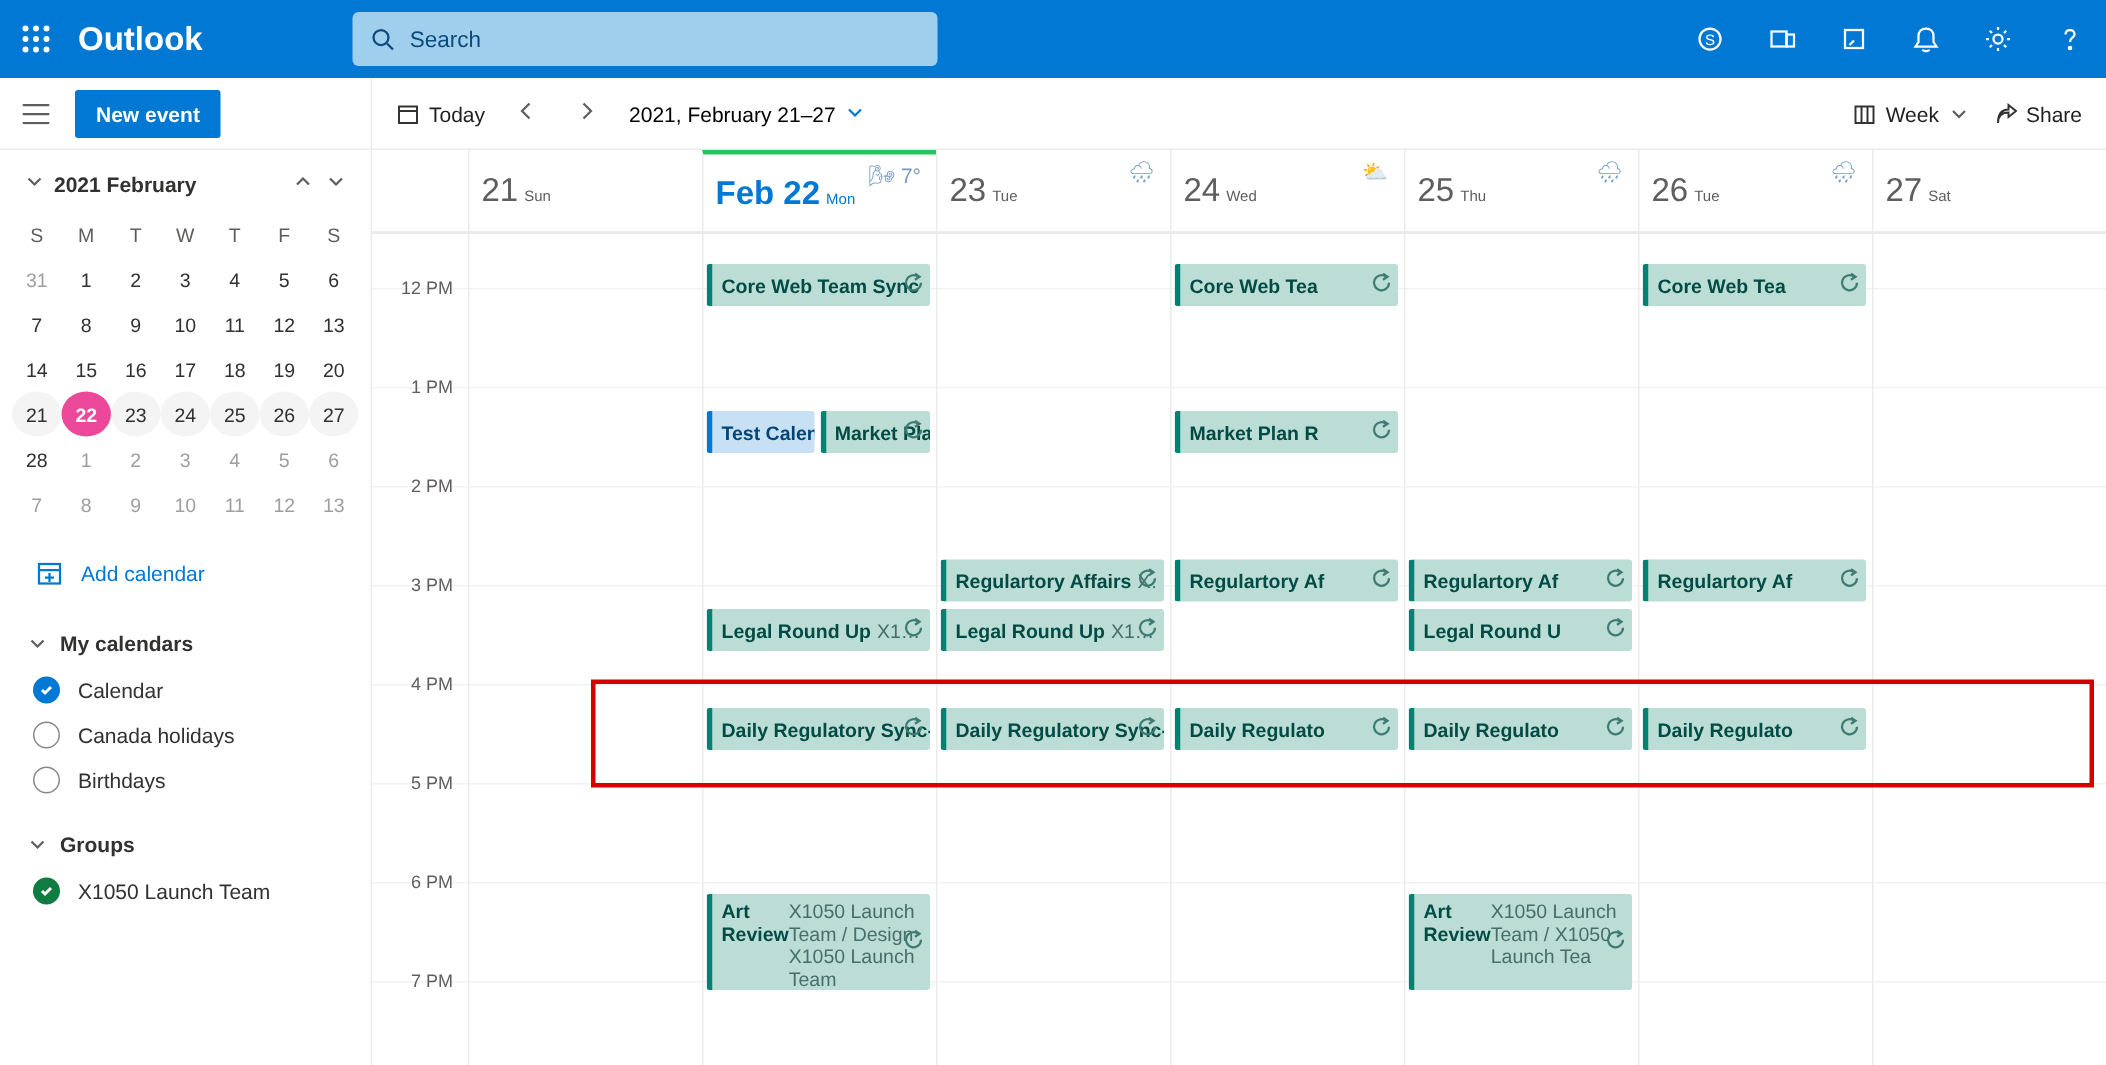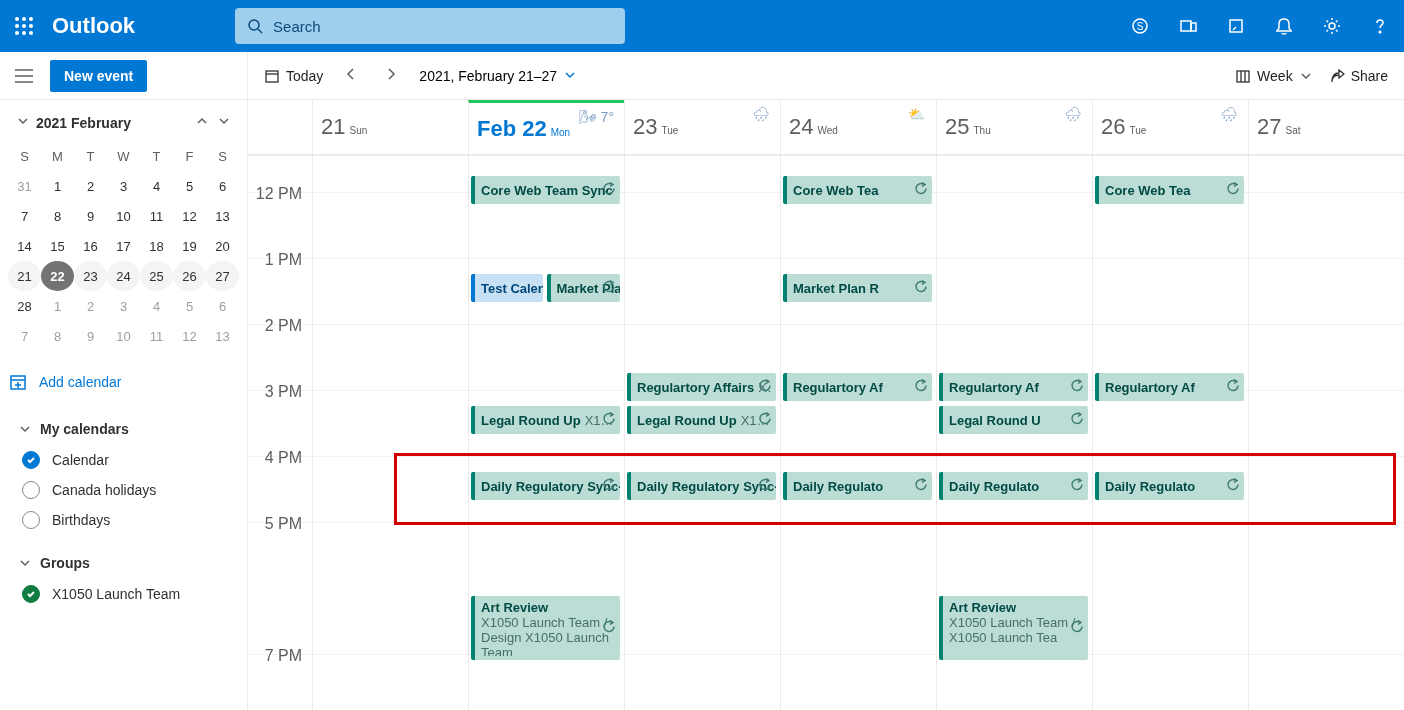--- a/index.html
+++ b/index.html
@@ -26,23 +26,23 @@
   .monthhead { display:flex; align-items:center; gap:6px; }
   .monthhead .chev { cursor:pointer; color:#605e5c; }
   .monthhead .mlabel { font-weight:600; flex:1; }
   .monthhead .updown { display:flex; gap:8px; color:#605e5c; }
   .minical { padding:4px 8px 8px 8px; }
   .minical table { width:100%; border-collapse:collapse; }
   .minical th, .minical td { width:30px; height:30px; text-align:center; font-size:13px; color:#323130; }
   .minical th { font-weight:400; color:#605e5c; }
   .minical td { cursor:pointer; border-radius:50%; }
   .minical td.dim { color:#a19f9d; }
-  .minical td.today { background:#737373; color:#fff; font-weight:600; }
+  .minical td.today { background:#ec4899; color:#fff; font-weight:600; }
   .minical td.weekhl { background:#e1dfdd55; }
-  .addcal { display:flex; align-items:center; gap:12px; padding:14px 9px; color:#0078d4; cursor:pointer; }
+  .addcal { display:flex; align-items:center; gap:12px; padding:14px 24px; color:#0078d4; cursor:pointer; }
   .calsec { padding:8px 18px; }
   .calsec .sechead { display:flex; align-items:center; gap:8px; font-weight:600; cursor:pointer; padding:8px 0; }
   .calrow { display:flex; align-items:center; gap:12px; padding:6px 0 6px 4px; cursor:pointer; }
   .calrow .bubble { width:18px; height:18px; border-radius:50%; border:1px solid #8a8886; display:flex; align-items:center; justify-content:center; }
   .calrow .bubble.on { background:#0078d4; border-color:#0078d4; }
   .calrow .bubble.on.green { background:#107c41; border-color:#107c41; }
   .calrow .bubble svg { stroke:#fff; }
   
   .rightcol { flex:1; display:flex; flex-direction:column; }
   .toolbar { height:48px; border-bottom:1px solid #edebe9; display:flex; align-items:center; padding:0 16px; gap:16px; color:#323130; }
@@ -56,29 +56,29 @@
   .timecol { width:64px; }
   .daycol { flex:1; border-left:1px solid #edebe9; padding:6px 8px; display:flex; flex-direction:column; justify-content:center; position:relative; }
   .daycol .dnum { font-size:22px; color:#605e5c; font-weight:400; display:inline; }
   .daycol .dname { font-size:10px; color:#605e5c; margin-left:4px; }
   .daycol.today { border-top:3px solid #22c55e; }
   .daycol.today .dnum { color:#0078d4; font-weight:600; }
   .daycol.today .dname { color:#0078d4; }
   .daycol .wicon { position:absolute; top:6px; right:10px; color:#769abf; font-size:14px; }
   .gridbody { position:relative; height:560px; }
   .hourrow { position:absolute; left:0; right:0; height:66px; border-top:1px solid #f3f2f1; }
-  .hourrow .hlabel { position:absolute; left:0; top:-8px; width:64px; text-align:right; padding-right:10px; font-size:16px; color:#605e5c; }
+  .hourrow .hlabel { position:absolute; left:0; top:-8px; width:64px; text-align:right; padding-right:10px; font-size:12px; color:#605e5c; }
   .daygrid { position:absolute; top:0; bottom:0; left:64px; right:0; display:flex; }
   .dcol { flex:1; border-left:1px solid #edebe9; position:relative; }
   .event { position:absolute; left:2px; right:4px; background:#bcdcd6; border-left:4px solid #008272; color:#004b43; font-size:13px; padding:4px 6px; border-radius:2px; overflow:hidden; white-space:nowrap; cursor:pointer; display:flex; align-items:center; }
   .event .etitle { font-weight:600; }
   .event .eloc { color:#476f69; margin-left:4px; font-weight:400; overflow:hidden; text-overflow:ellipsis; }
   .event .recur { position:absolute; right:4px; top:50%; transform:translateY(-50%); color:#3e7c73; }
   .event.blue { background:#c7e0f4; border-left-color:#0078d4; color:#004578; }
-  .event.tall { white-space:normal; align-items:flex-start; flex-direction:column; }
+  .event.tall { white-space:normal; align-items:flex-start; flex-direction:row; }
   .event.tall .eloc { margin-left:0; display:block; }
   .redbox { position:absolute; border:3px solid #d40000; pointer-events:none; }
   .chevsvg { width:14px; height:14px; }
 </style>
 </head>
 <body>
 
 <div class="topbar">
   <div class="waffle">
     <svg viewBox="0 0 20 20" fill="#fff">
@@ -363,20 +363,23 @@
             <span class="wicon">🌧</span>
           </div>
           <div class="daycol">
             <div><span class="dnum">27</span><span class="dname">Sat</span></div>
           </div>
         </div>
       <div class="gridbody" id="gridbody">
           <div class="hourrow" style="top: 498px;">
             <div class="hlabel">7 PM</div>
           </div>
+          <div class="hourrow" style="top: 432px;">
+            <div class="hlabel">6 PM</div>
+          </div>
           <div class="hourrow" style="top: 366px;">
             <div class="hlabel">5 PM</div>
           </div>
           <div class="hourrow" style="top: 300px;">
             <div class="hlabel">4 PM</div>
           </div>
           <div class="hourrow" style="top: 234px;">
             <div class="hlabel">3 PM</div>
           </div>
           <div class="hourrow" style="top: 168px;">

